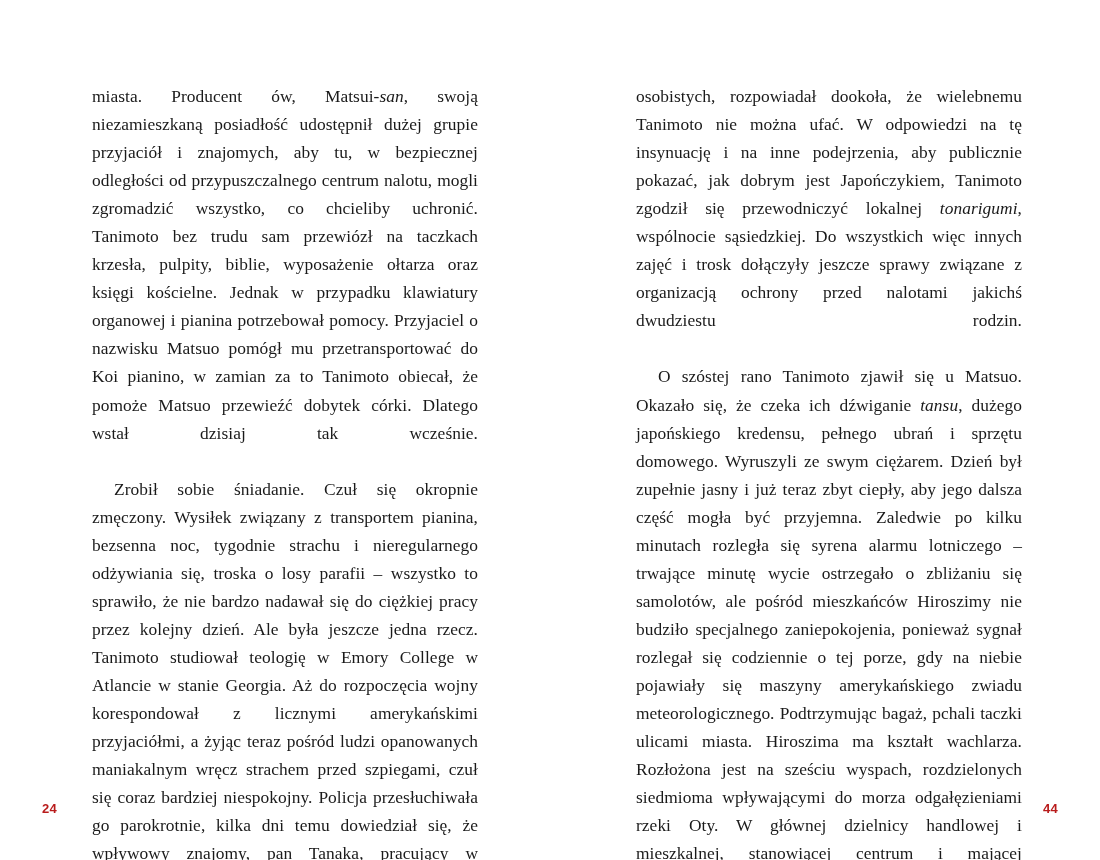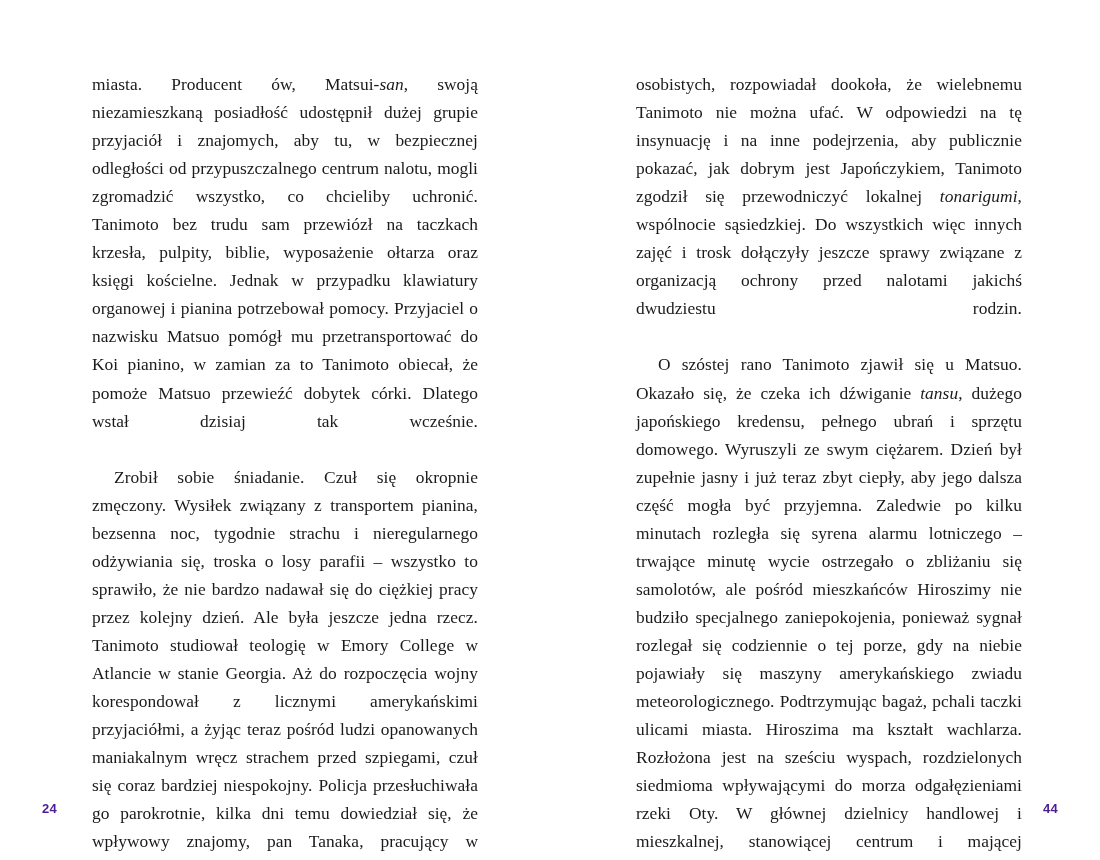--- a/index.html
+++ b/index.html
@@ -15,21 +15,21 @@
     height: 860px;
     background: #ffffff;
     overflow: hidden;
     font-family: "Liberation Serif", "DejaVu Serif", serif;
     color: #1a1a1a;
   }
 
   
   .columns {
     position: absolute;
-    top: 4px;
+    top: 16px;
     left: 0;
     width: 1100px;
     height: 611px;
   }
 
   .column {
     position: absolute;
     top: 66px;
     width: 386px;
   }
@@ -64,21 +64,21 @@
     font-style: italic;
   }
 
   
   .folio {
     position: absolute;
     bottom: 44px;
     font-family: "Liberation Sans", "DejaVu Sans", sans-serif;
     font-size: 13px;
     font-weight: 700;
-    color: #4c1d95;
+    color: #b91c1c;
     letter-spacing: 0.3px;
   }
 
   .folio-left  { left: 42px;  text-align: left; }
   .folio-right { right: 42px; text-align: right; }
 </style>
 </head>
 <body>
 
 <div class="page-spread">

